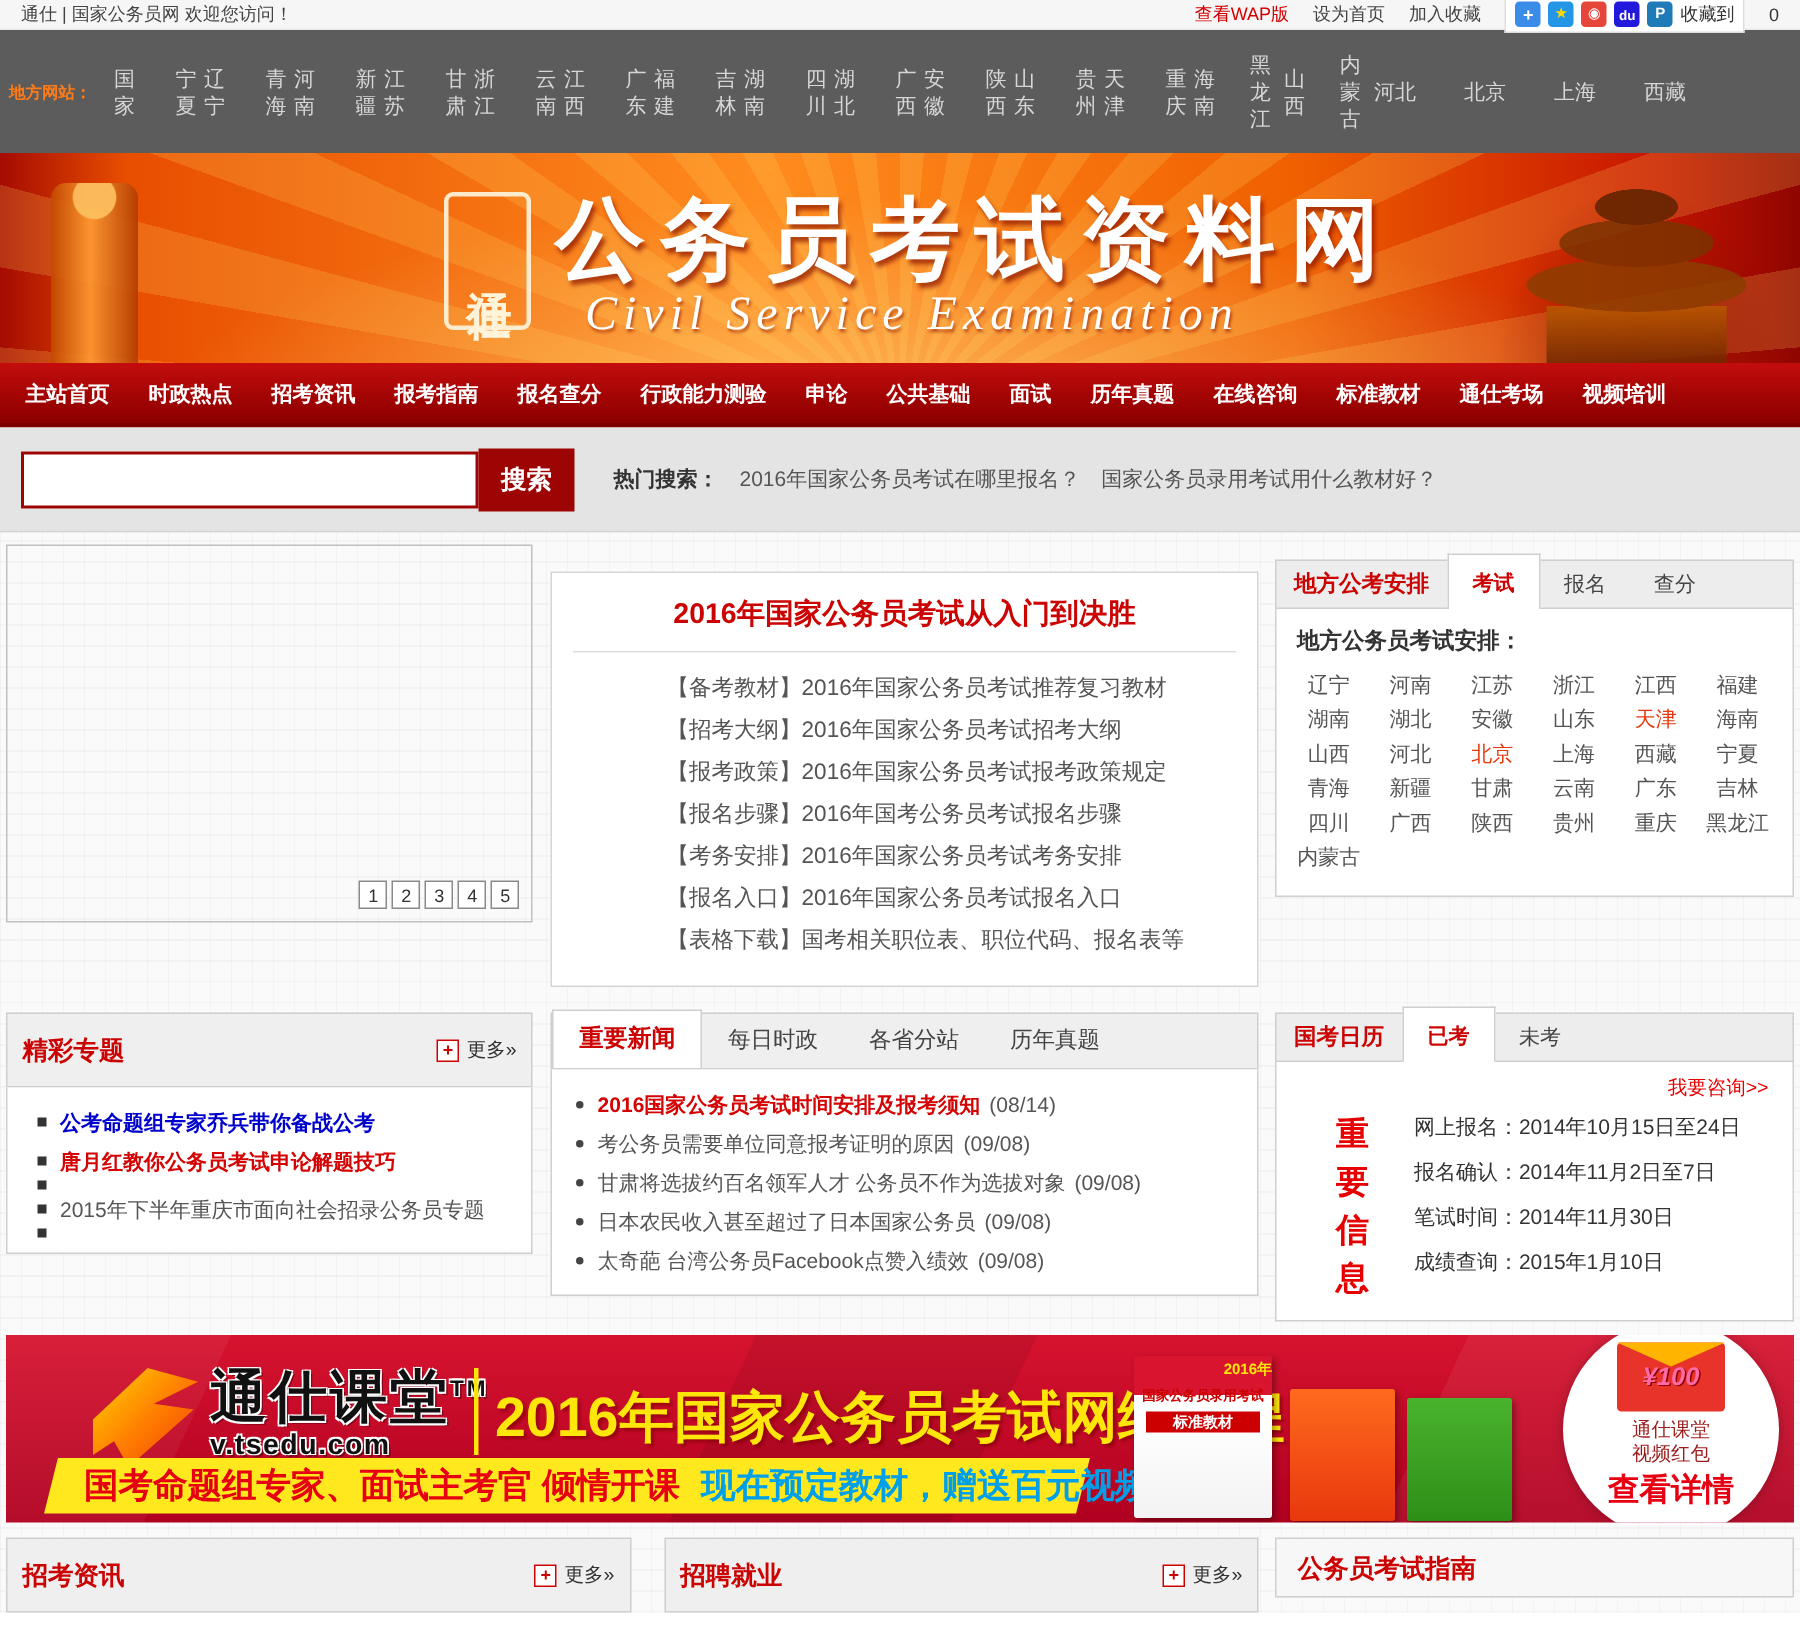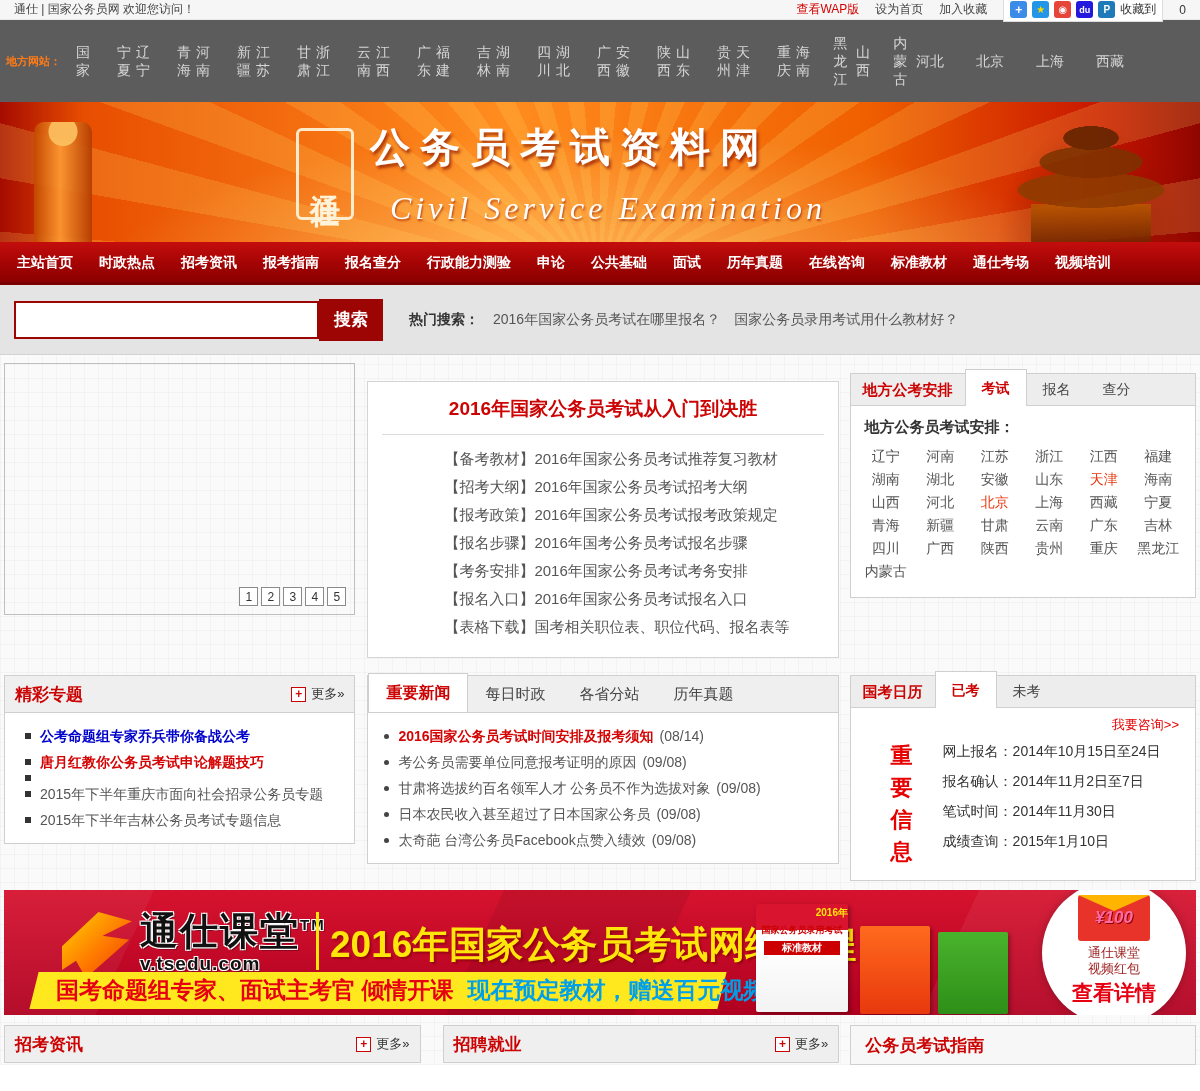--- a/index.html
+++ b/index.html
@@ -41,21 +41,21 @@
     background:
       radial-gradient(ellipse 28px 12px at 50% 14px, #5e2300 98%, transparent),
       radial-gradient(ellipse 52px 16px at 50% 38px, #7a3300 98%, transparent),
       radial-gradient(ellipse 74px 18px at 50% 66px, #8a3d00 98%, transparent),
       linear-gradient(#b65800,#6e2600) 50% 100% / 120px 38px no-repeat,
       radial-gradient(ellipse at 50% 100%, rgba(90,20,0,.55), transparent 70%);
     opacity:.85;}
   .seal{position:absolute;left:296px;top:26px;width:58px;height:92px;border:3px solid rgba(255,246,224,.9);
     border-radius:6px;color:#fff4da;font-size:30px;font-weight:bold;font-family:"Liberation Serif","DejaVu Serif",serif;
     writing-mode:vertical-rl;text-align:center;line-height:52px;letter-spacing:4px;}
-  .banner-title{position:absolute;left:370px;top:18px;color:#fff;font-size:40px;font-weight:bold;
+  .banner-title{position:absolute;left:370px;top:18px;color:#fff;font-size:60px;font-weight:bold;
     font-family:"Liberation Serif","DejaVu Serif",serif;letter-spacing:10px;
     text-shadow:2px 3px 3px rgba(140,20,0,.7);}
   .banner-sub{position:absolute;left:390px;top:88px;color:#fff;font-size:32px;font-style:italic;
     font-family:"Liberation Serif","DejaVu Serif",serif;letter-spacing:4px;text-shadow:1px 2px 2px rgba(140,20,0,.6);}
 
   
   .mainnav{height:43px;background:linear-gradient(#c40d0d,#a30404 55%,#8c0000);border-bottom:3px solid #7d0000;
     display:flex;align-items:center;padding:0 4px;}
   .mainnav a{color:#fff;font-size:14px;font-weight:bold;padding:0 13px;line-height:40px;}
 
@@ -67,21 +67,21 @@
   .hot b{font-weight:bold;}
   .hot a{color:#555;}
 
   
   .content{background-color:#fbfafa;
     background-image:repeating-linear-gradient(0deg,rgba(0,0,0,.028) 0 1px,transparent 1px 14px),
                      repeating-linear-gradient(90deg,rgba(0,0,0,.028) 0 1px,transparent 1px 14px);
     padding:8px 4px 0 4px;}
   .row{display:flex;align-items:flex-start;}
   .box{background:#fff;border:1px solid #d5d5d5;}
-  .sec-head{height:38px;background:#efefef;border:1px solid #cfcfcf;display:flex;align-items:center;padding:0 10px;}
+  .sec-head{height:50px;background:#efefef;border:1px solid #cfcfcf;display:flex;align-items:center;padding:0 10px;}
   .sec-title{color:#cc0303;font-size:17px;font-weight:bold;}
   .more{margin-left:auto;display:flex;align-items:center;gap:5px;font-size:13px;color:#333;}
   .plus-ic{width:15px;height:15px;border:1px solid #cc0303;color:#cc0303;font-size:12px;font-weight:bold;
     display:flex;align-items:center;justify-content:center;background:#fff;}
 
   
   .carousel{position:relative;width:352px;height:252px;border:1px solid #bfbfbf;background:transparent;}
   .pager{position:absolute;right:8px;bottom:8px;display:flex;gap:3px;}
   .pg{width:19px;height:19px;background:#fff;border:1px solid #8a8a8a;font-size:12px;color:#333;
       display:flex;align-items:center;justify-content:center;cursor:pointer;}
@@ -431,21 +431,20 @@
               <span class="sq"></span>
             </li>
 
             <li>
               <span class="sq"></span>
               <a>2015年下半年重庆市面向社会招录公务员专题</a>
             </li>
 
             <li>
               <span class="sq"></span>
-              <a>2015年下半年吉林公务员考试专题信息</a>
             </li>
           </ul>
       </div>
 
       <div class="w472">
         <div class="newstabs">
 
         <span class="tab active">重要新闻</span>
             <span class="tab">每日时政</span>
             <span class="tab">各省分站</span>

